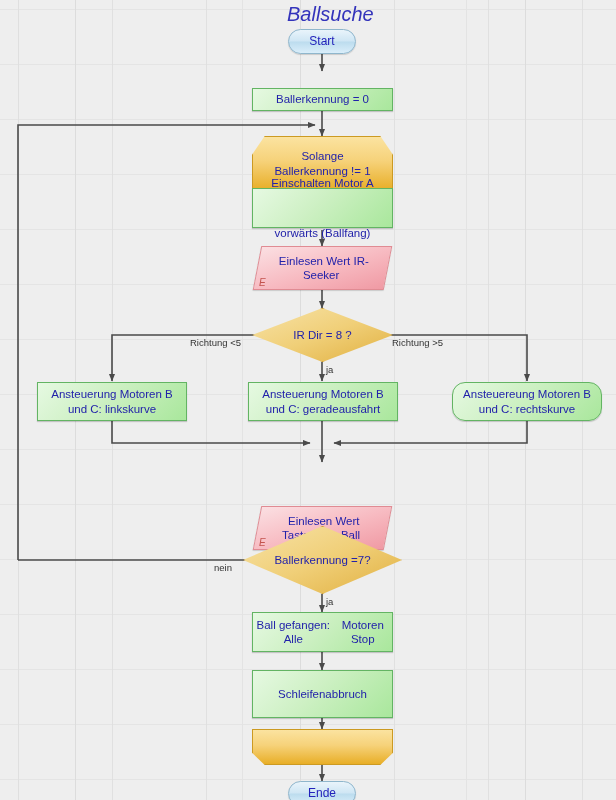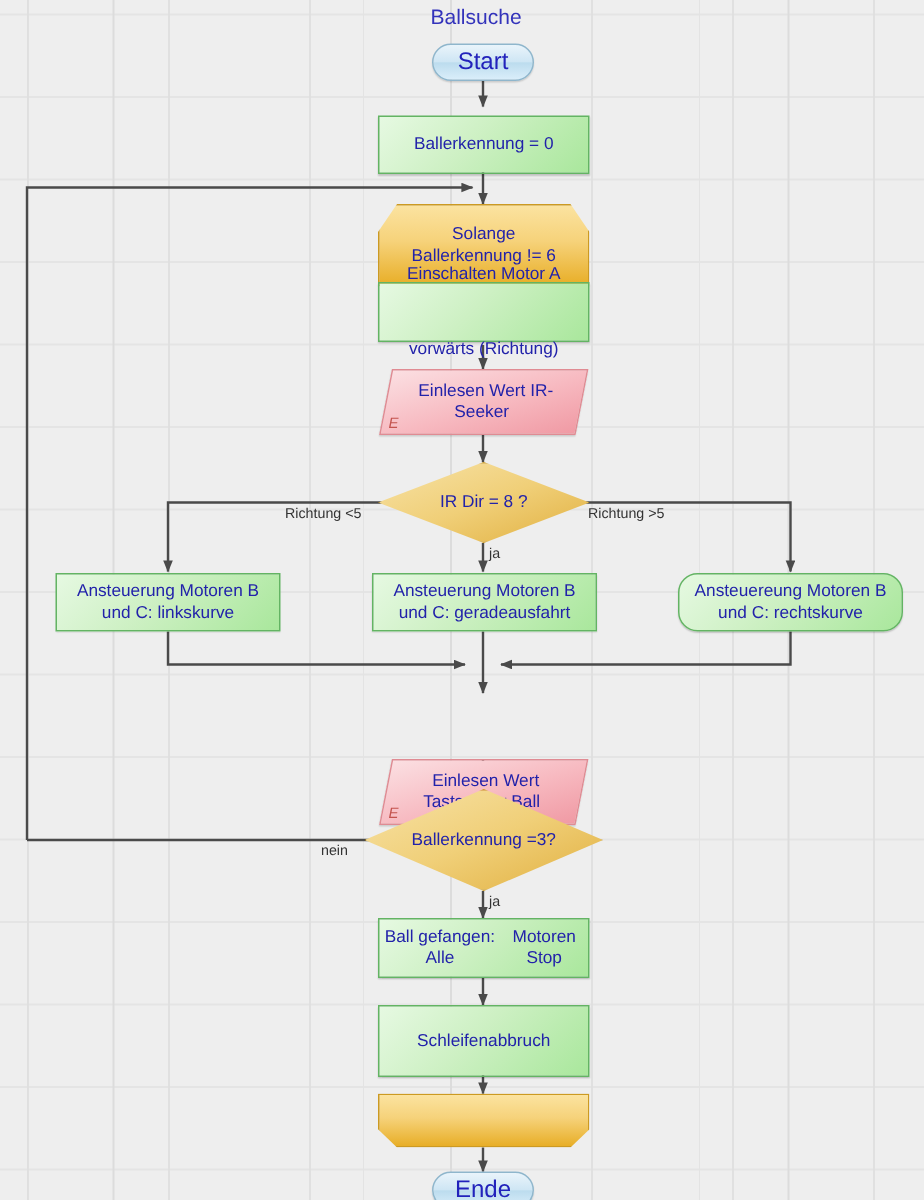--- a/index.html
+++ b/index.html
@@ -30,27 +30,27 @@
     position:absolute;inset:0;
     background-image:linear-gradient(to right,#dcdcdc 1px,transparent 1px);
     background-size:225px 100%;
     background-position:75px 0;
   }
   svg#wires{position:absolute;left:0;top:0;width:616px;height:800px;}
 
   .node{position:absolute;box-sizing:border-box;display:flex;align-items:center;
         justify-content:center;text-align:center;color:#2222aa;font-size:11.5px;
         line-height:1.25;}
-  .title{position:absolute;color:#3333bb;font-size:14px;white-space:nowrap;}
+  .title{position:absolute;color:#3333bb;font-size:20px;white-space:nowrap;font-style:italic;}
 
   .term{
     border:1px solid #8fb6cc;border-radius:14px;
     background:linear-gradient(to bottom,#e9f4fb 0%,#cfe6f4 48%,#bcdcee 52%,#daeefa 100%);
     box-shadow:0 1px 1px rgba(0,0,0,.15);
-    color:#2222bb;font-size:16px;
+    color:#2222bb;font-size:12px;
   }
   .proc{
     border:1px solid #63b463;
     background:linear-gradient(135deg,#e6f9e2 0%,#cdf0c3 45%,#a9e79c 100%);
     box-shadow:0 1px 1px rgba(0,0,0,.18);
   }
   .loopstart,.loopend{
     border:1px solid #cc9a22;
     background:linear-gradient(to bottom,#fbe3a0 0%,#f6d27a 45%,#e8ae27 100%);
     box-shadow:0 1px 1px rgba(0,0,0,.18);
@@ -129,32 +129,32 @@
       <path d="M322,765 L322,781" marker-end="url(#ah)"></path>
     </g>
   </svg>
 
   <div class="title" style="left:287px;top:3px;">Ballsuche</div>
 
   <div class="node term" style="left:288px;top:29px;width:68px;height:25px;">
     <span>Start</span>
   </div>
 
-  <div class="node proc" style="left:252px;top:77px;width:141px;height:39px;">
+  <div class="node proc" style="left:252px;top:88px;width:141px;height:23px;">
     <span>Ballerkennung = 0</span>
   </div>
 
   <div class="node loopstart" style="left:252px;top:136px;width:141px;height:55px;flex-direction:column;">
     <span>Solange</span>
-    <span>Ballerkennung != 6</span>
+    <span>Ballerkennung != 1</span>
   </div>
 
   <div class="node proc" style="left:252px;top:188px;width:141px;height:40px;flex-direction:column;gap:36px;">
     <span>Einschalten Motor A</span>
-    <span>vorwärts (Richtung)</span>
+    <span>vorwärts (Ballfang)</span>
   </div>
 
   <div class="node io" style="left:257px;top:246px;width:131px;height:44px;flex-direction:column;">
     <span class="io-txt">Einlesen Wert IR-</span>
     <span class="io-txt">Seeker</span>
     <span class="io-e">E</span>
   </div>
 
   <div class="node decision" style="left:252px;top:308px;width:141px;height:54px;">
     <span>IR Dir = 8 ?</span>
@@ -179,21 +179,21 @@
     <span>und C: rechtskurve</span>
   </div>
 
   <div class="node io" style="left:257px;top:462px;width:131px;height:44px;flex-direction:column;">
     <span class="io-txt">Einlesen Wert</span>
     <span class="io-txt">Tastsensor Ball</span>
     <span class="io-e">E</span>
   </div>
 
   <div class="node decision" style="left:243px;top:526px;width:159px;height:68px;">
-    <span>Ballerkennung =3?</span>
+    <span>Ballerkennung =7?</span>
   </div>
 
   <div class="edge-label" style="left:214px;top:562px;">nein</div>
   <div class="edge-label" style="left:326px;top:596px;">ja</div>
 
   <div class="node proc" style="left:252px;top:612px;width:141px;height:40px;">
     <span>Ball gefangen: Alle</span>
     <span>Motoren Stop</span>
   </div>
 

